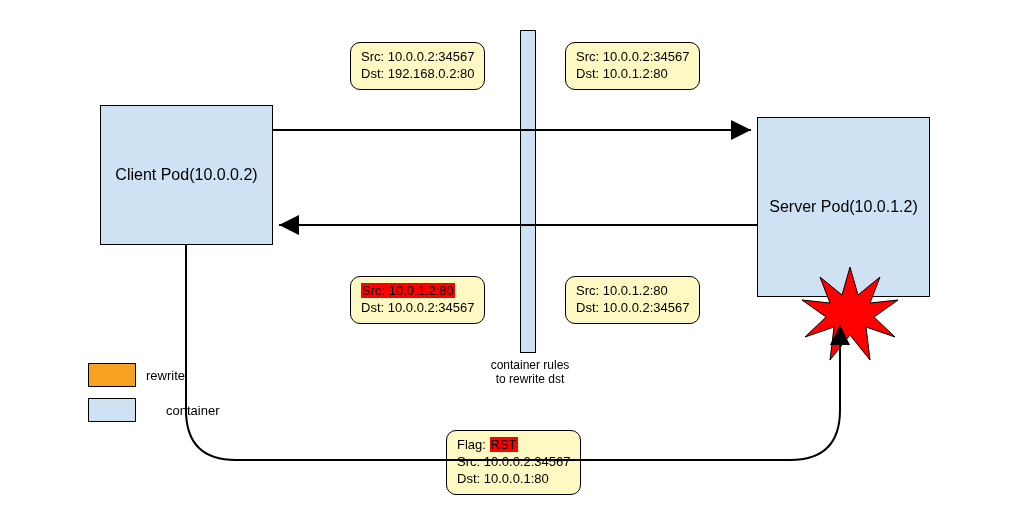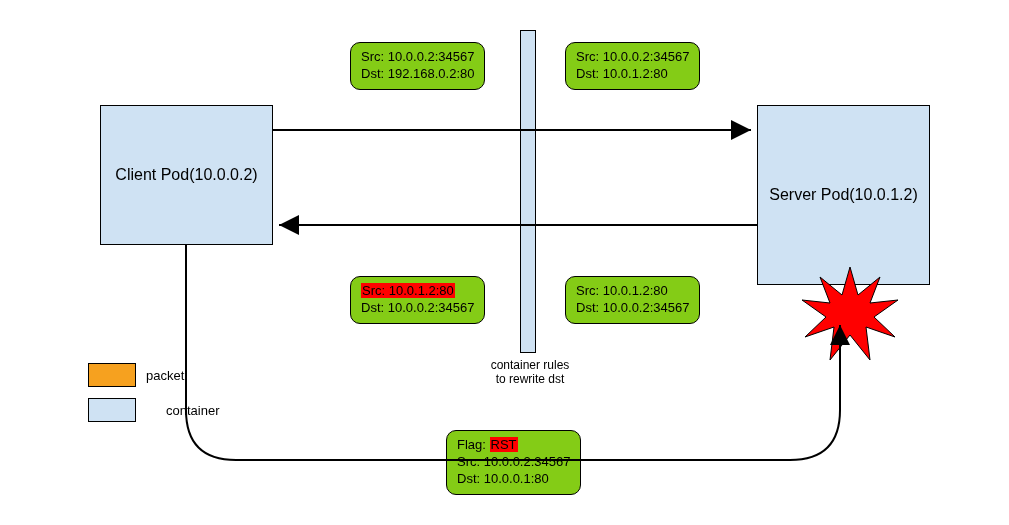--- a/index.html
+++ b/index.html
@@ -18,21 +18,21 @@
     flex-direction: row;
     align-items: center;
     justify-content: center;
     font-size: 16px;
     text-align: center;
   }
   .pod .name { }
   .pod .ip { }
   .packet {
     position: absolute;
-    background: #84cc16;
+    background: #fef9c3;
     border: 1px solid #000;
     border-radius: 10px;
     padding: 6px 10px;
     font-size: 13px;
     line-height: 1.3;
   }
   .packet .line { white-space: nowrap; }
   .hl { background: #ff0000; color: #000; padding: 0 1px; }
   .divider {
     position: absolute;
@@ -63,21 +63,21 @@
   }
 </style>
 </head>
 <body>
 
 <div class="pod" style="left:100px; top:105px; width:173px; height:140px;">
   <div class="name">Client Pod</div>
   <div class="ip">(10.0.0.2)</div>
 </div>
 
-<div class="pod" style="left:757px; top:105px; width:173px; height:180px;">
+<div class="pod" style="left:757px; top:117px; width:173px; height:180px;">
   <div class="name">Server Pod</div>
   <div class="ip">(10.0.1.2)</div>
 </div>
 
 <div class="divider" style="left:520px; top:30px; width:16px; height:323px;"></div>
 <div class="divider-label" style="left:484px; top:358px; width:92px;">
   <span style="white-space:pre-line;">container rules
 to rewrite dst</span>
 </div>
 
@@ -101,21 +101,21 @@
   <div class="line">Dst: 10.0.0.2:34567</div>
 </div>
 
 <div class="packet" style="left:446px; top:430px;">
   <div class="line"><span>Flag: </span><span class="hl">RST</span></div>
   <div class="line">Src: 10.0.0.2:34567</div>
   <div class="line">Dst: 10.0.0.1:80</div>
 </div>
 
 <div class="legend-swatch" style="left:88px; top:363px; background:#f6a11f;"></div>
-<div class="legend-text" style="left:146px; top:368px;">packet</div>
+<div class="legend-text" style="left:146px; top:368px;">rewrite</div>
 <div class="legend-swatch" style="left:88px; top:398px; background:#cfe2f3;"></div>
 <div class="legend-text" style="left:130px; top:403px;margin-left:36px;">container</div>
 
 <div class="starburst" style="left:800px; top:265px; width:100px; height:100px;">
   <svg width="100" height="100" viewBox="0 0 100 100">
     <polygon points="50,2 58,30 80,12 70,38 98,35 74,52 95,72 66,62 70,95 50,70 30,95 34,62 5,72 26,52 2,35 30,38 20,12 42,30" fill="#ff0000" stroke="#000" stroke-width="1"></polygon>
   </svg>
 </div>
 
 <svg class="arrow" style="left:273px; top:115px; width:484px; height:30px;">

